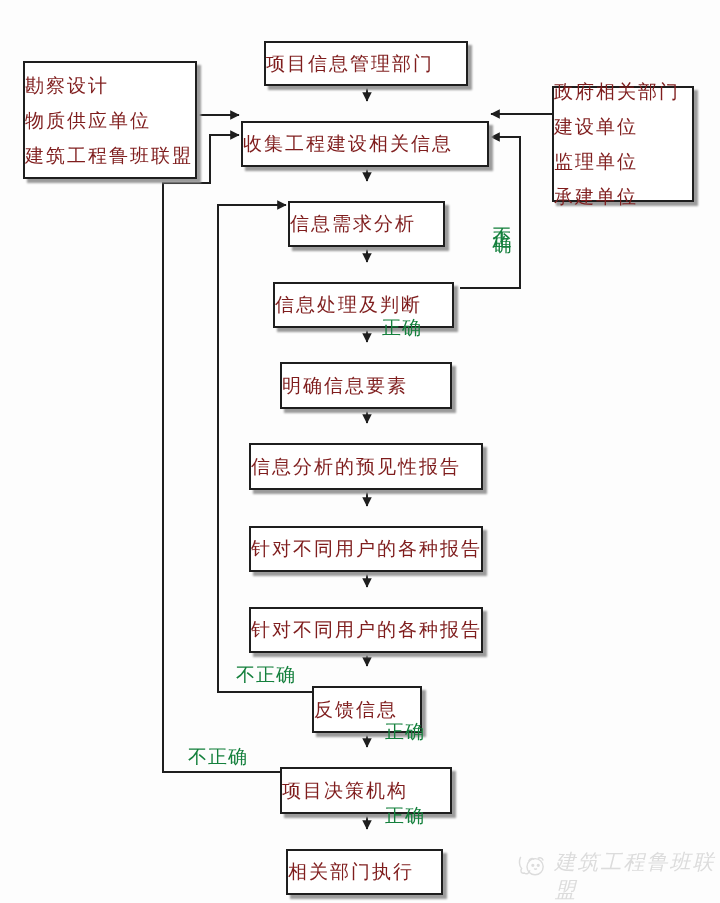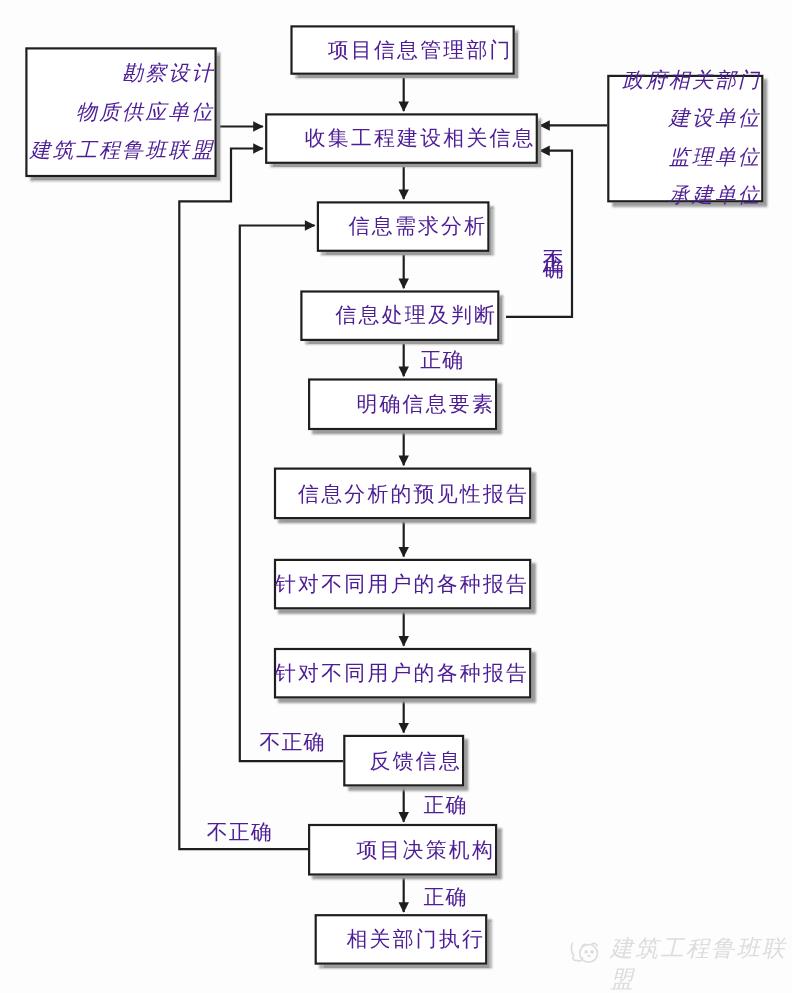--- a/index.html
+++ b/index.html
@@ -12,35 +12,36 @@
   }
   #wires{position:absolute;left:0;top:0;width:720px;height:903px;}
   .node{
     position:absolute;
     box-sizing:border-box;
     background:#ffffff;
     border:2px solid #1e1e1e;
     box-shadow:4px 4px 2px #9b9b9b;
     display:flex;
     flex-direction:column;
-    align-items:flex-end;
+    align-items:flex-start;
     justify-content:center;
     font-size:19px;
     letter-spacing:2px;
-    color:#4c1d95;
+    color:#7f1d1d;
     text-align:center;
     white-space:nowrap;
     z-index:2;
+    margin-top:18px;
   }
-  .node .ln{display:block;line-height:35px;font-style:italic;}
+  .node .ln{display:block;line-height:35px;}
   .edge-label{
     position:absolute;
     font-size:19px;
     letter-spacing:1px;
-    color:#4c1d95;
+    color:#15803d;
     white-space:nowrap;
     z-index:3;
   }
   .edge-label.vertical{
     writing-mode:vertical-rl;
     letter-spacing:4px;
     white-space:normal;
   }
   #watermark{
     position:absolute;

